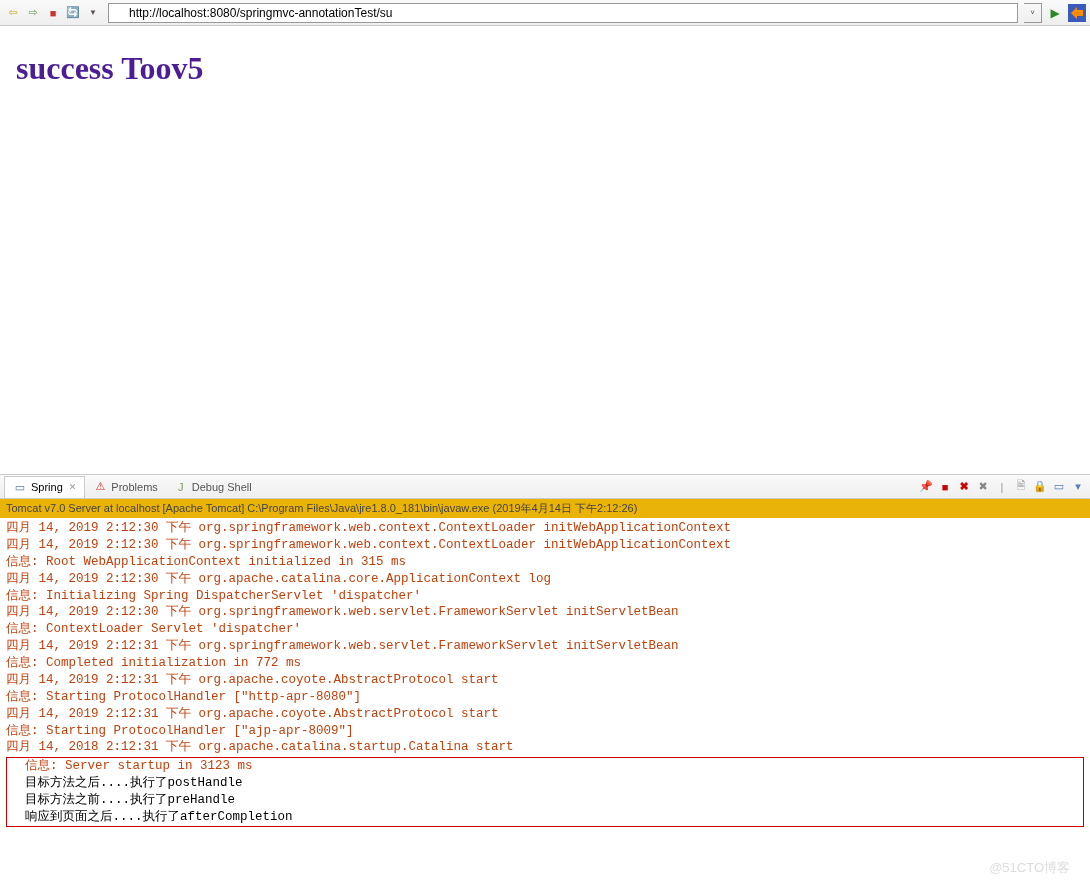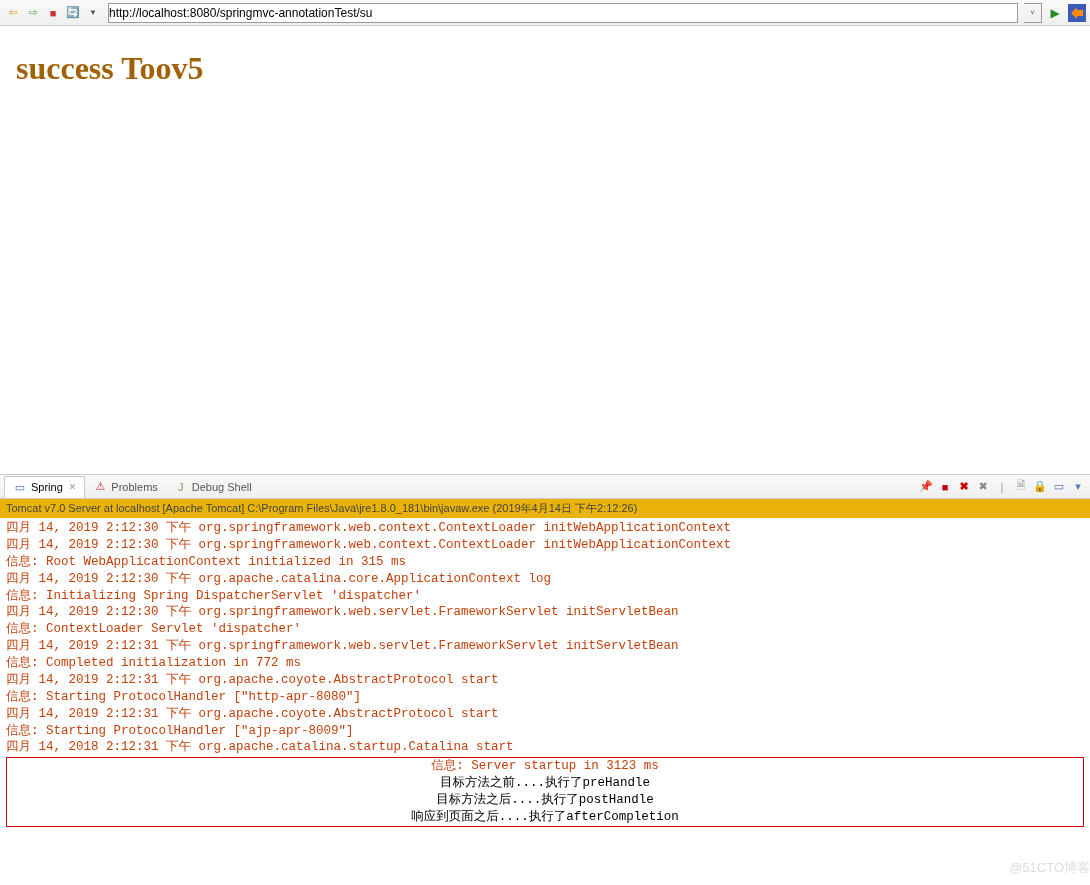--- a/index.html
+++ b/index.html
@@ -34,21 +34,21 @@
       cursor: pointer;
       border: 1px solid transparent;
       border-radius: 2px;
       font-size: 11px;
     }
     .url-input {
       flex: 1;
       height: 20px;
       margin: 0 4px;
       border: 1px solid #999;
-      padding: 0 0;
+      padding: 0 20px;
       font-size: 12px;
       font-family: Arial, sans-serif;
       position: relative;
     }
     .url-dropdown {
       width: 18px;
       height: 20px;
       border: 1px solid #999;
       border-left: none;
       display: flex;
@@ -81,21 +81,21 @@
     }
     .content-area {
       height: 448px;
       padding: 24px 16px;
       background: #fff;
     }
     .page-heading {
       font-family: "Times New Roman", serif;
       font-size: 32px;
       font-weight: bold;
-      color: #a16207;
+      color: #4c1d95;
     }
     .bottom-panel {
       border-top: 1px solid #ccc;
       background: #fff;
     }
     .tab-row {
       height: 24px;
       background: linear-gradient(#fafafa, #efefef);
       border-bottom: 1px solid #ccc;
       display: flex;
@@ -164,26 +164,25 @@
       color: #c2410c;
       white-space: pre;
     }
     .log-line.black {
       color: #000;
     }
     .highlight-box {
       border: 1.5px solid #d00000;
       padding: 0 18px;
       margin-top: 1px;
-      text-align: center;
     }
     .watermark {
       position: absolute;
       bottom: 8px;
-      right: 0;
+      right: 20px;
       color: #ddd;
       font-size: 13px;
     }
     .pin-icon { color: #a8860b; }
     .stop-icon { color: #c00; }
     .term-icon { color: #c00; font-weight: bold; }
     .clear-icon { color: #888; }
   </style>
 </head>
 <body>
@@ -246,20 +245,20 @@
       <div class="log-line">信息: ContextLoader Servlet 'dispatcher'</div>
       <div class="log-line">四月 14, 2019 2:12:31 下午 org.springframework.web.servlet.FrameworkServlet initServletBean</div>
       <div class="log-line">信息: Completed initialization in 772 ms</div>
       <div class="log-line">四月 14, 2019 2:12:31 下午 org.apache.coyote.AbstractProtocol start</div>
       <div class="log-line">信息: Starting ProtocolHandler ["http-apr-8080"]</div>
       <div class="log-line">四月 14, 2019 2:12:31 下午 org.apache.coyote.AbstractProtocol start</div>
       <div class="log-line">信息: Starting ProtocolHandler ["ajp-apr-8009"]</div>
       <div class="log-line">四月 14, 2018 2:12:31 下午 org.apache.catalina.startup.Catalina start</div>
       <div class="highlight-box">
         <div class="log-line">信息: Server startup in 3123 ms</div>
+        <div class="log-line black">目标方法之后....执行了postHandle</div>
         <div class="log-line black">目标方法之前....执行了preHandle</div>
-        <div class="log-line black">目标方法之后....执行了postHandle</div>
         <div class="log-line black">响应到页面之后....执行了afterCompletion</div>
       </div>
     </div>
 </div>
 
 <div class="watermark">@51CTO博客</div>
 
 </body></html>

